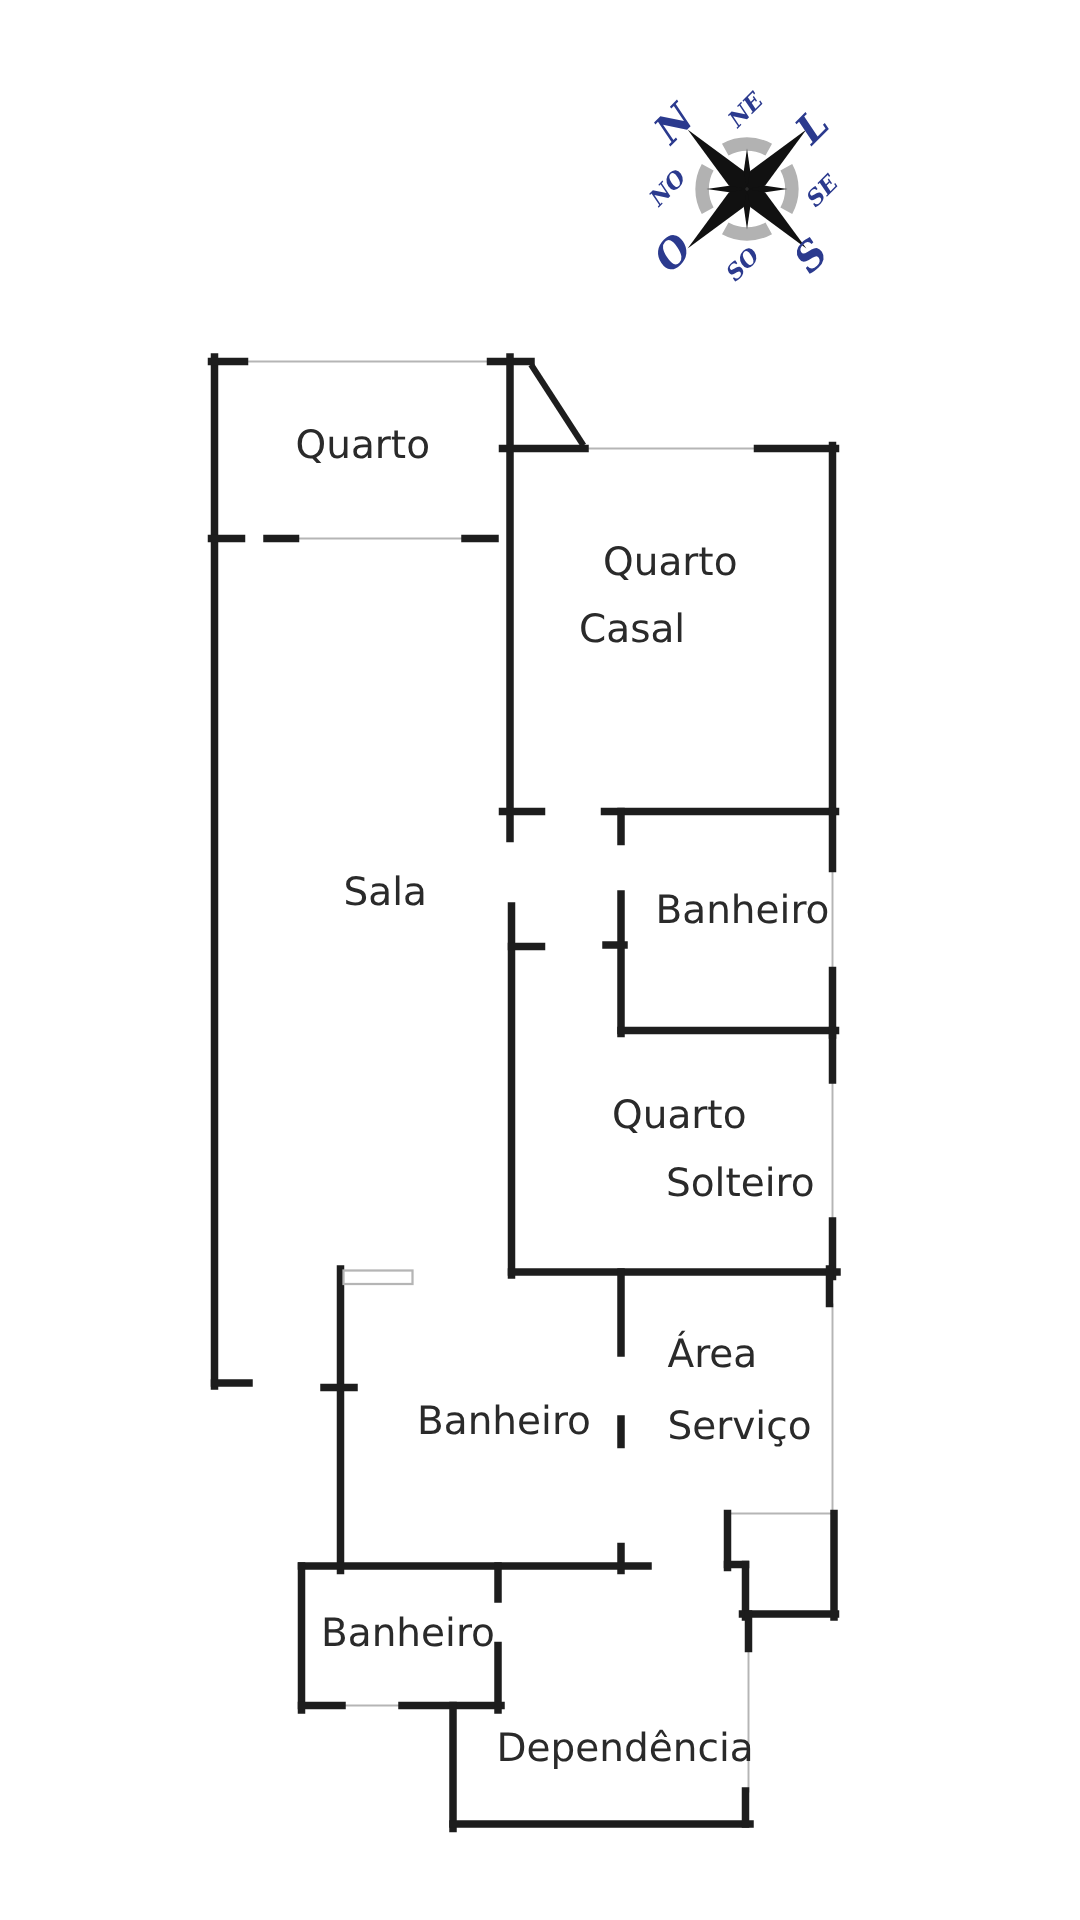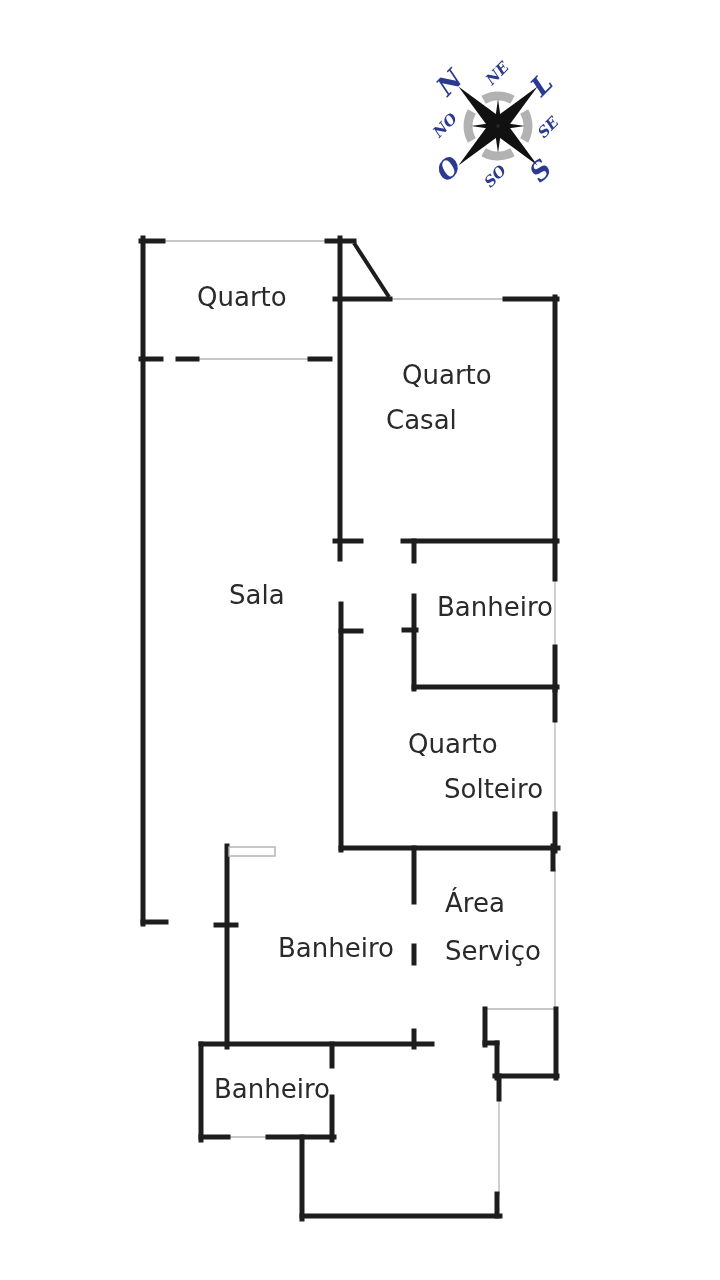--- a/index.html
+++ b/index.html
@@ -150,14 +150,15 @@
   <div class="room-label" style="left:402px;top:362px;">Quarto</div>
   <div class="room-label" style="left:386px;top:407px;">Casal</div>
   <div class="room-label" style="left:229px;top:582px;">Sala</div>
   <div class="room-label" style="left:437px;top:594px;">Banheiro</div>
   <div class="room-label" style="left:408px;top:731px;">Quarto</div>
   <div class="room-label" style="left:408px;top:776px;margin-left:36px;">Solteiro</div>
   <div class="room-label" style="left:278px;top:935px;">Banheiro</div>
   <div class="room-label" style="left:445px;top:890px;">Área</div>
   <div class="room-label" style="left:445px;top:938px;">Serviço</div>
   <div class="room-label" style="left:214px;top:1076px;">Banheiro</div>
+  <div class="room-label" style="left:331px;top:1153px;">Dependência</div>
 
 </div>
 
 </body></html>

